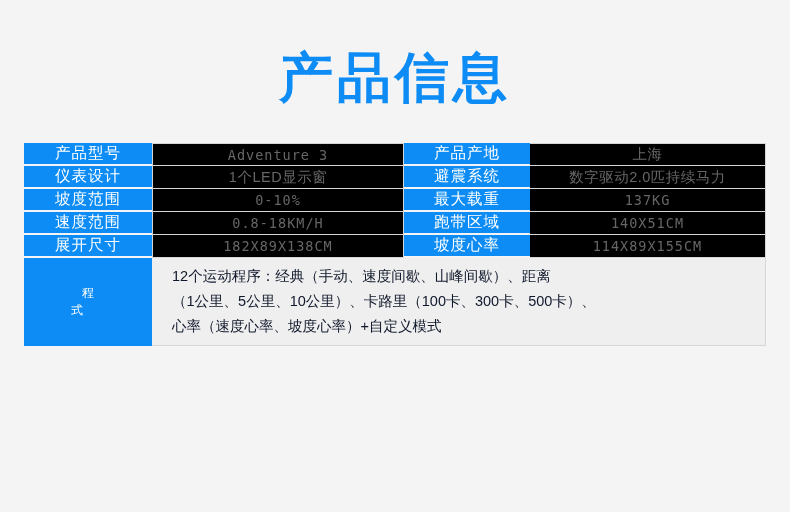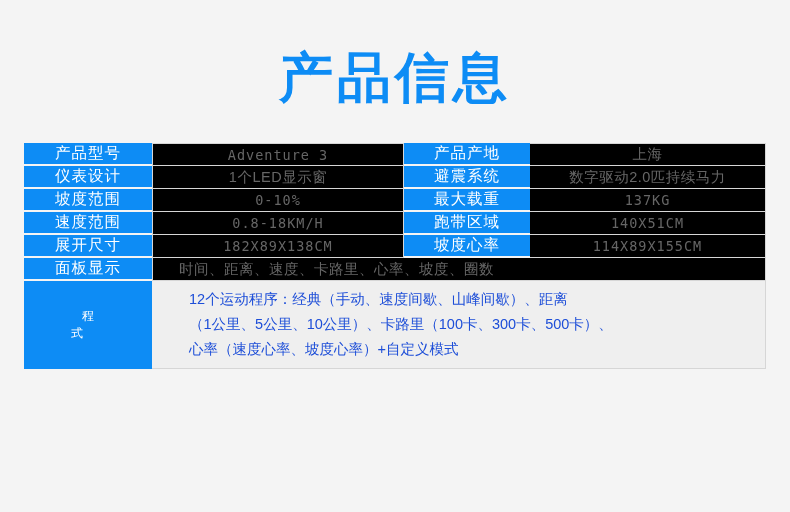--- a/index.html
+++ b/index.html
@@ -91,26 +91,26 @@
     color: #ffffff;
     text-align: center;
     font-size: 12px;
     letter-spacing: 22px;
     text-indent: 22px;
     height: 88px;
     border-bottom: 0;
   }
   td.prog-val {
     background: #efefef;
-    color: #1d4ed8;
+    color: #0f172a;
     border: 1px solid #d6d6d6;
     border-left: 0;
     border-top: 0;
     text-align: left;
-    padding: 6px 10px 6px 37px;
+    padding: 6px 10px 6px 20px;
     height: 88px;
     font-size: 14.5px;
     line-height: 25px;
   }
   .prog-line { display: block; white-space: nowrap; }
 </style>
 </head>
 <body>
 
 <div class="page">
@@ -149,24 +149,20 @@
         <td class="lbl">跑带区域</td>
         <td class="val mono-ish">140X51CM</td>
       </tr>
       <tr>
         <td class="lbl">展开尺寸</td>
         <td class="val first-col mono-ish">182X89X138CM</td>
         <td class="lbl">坡度心率</td>
         <td class="val mono-ish">114X89X155CM</td>
       </tr>
       <tr>
-        <td class="lbl">面板显示</td>
-        <td class="val first-col val-left" colspan="3">时间、距离、速度、卡路里、心率、坡度、圈数</td>
-      </tr>
-      <tr>
         <td class="prog-lbl">程　　式</td>
         <td class="prog-val" colspan="3">
           <span class="prog-line">12个运动程序：经典（手动、速度间歇、山峰间歇）、距离</span>
           <span class="prog-line">（1公里、5公里、10公里）、卡路里（100卡、300卡、500卡）、</span>
           <span class="prog-line">心率（速度心率、坡度心率）+自定义模式</span>
         </td>
       </tr>
     </tbody>
   </table>
 

